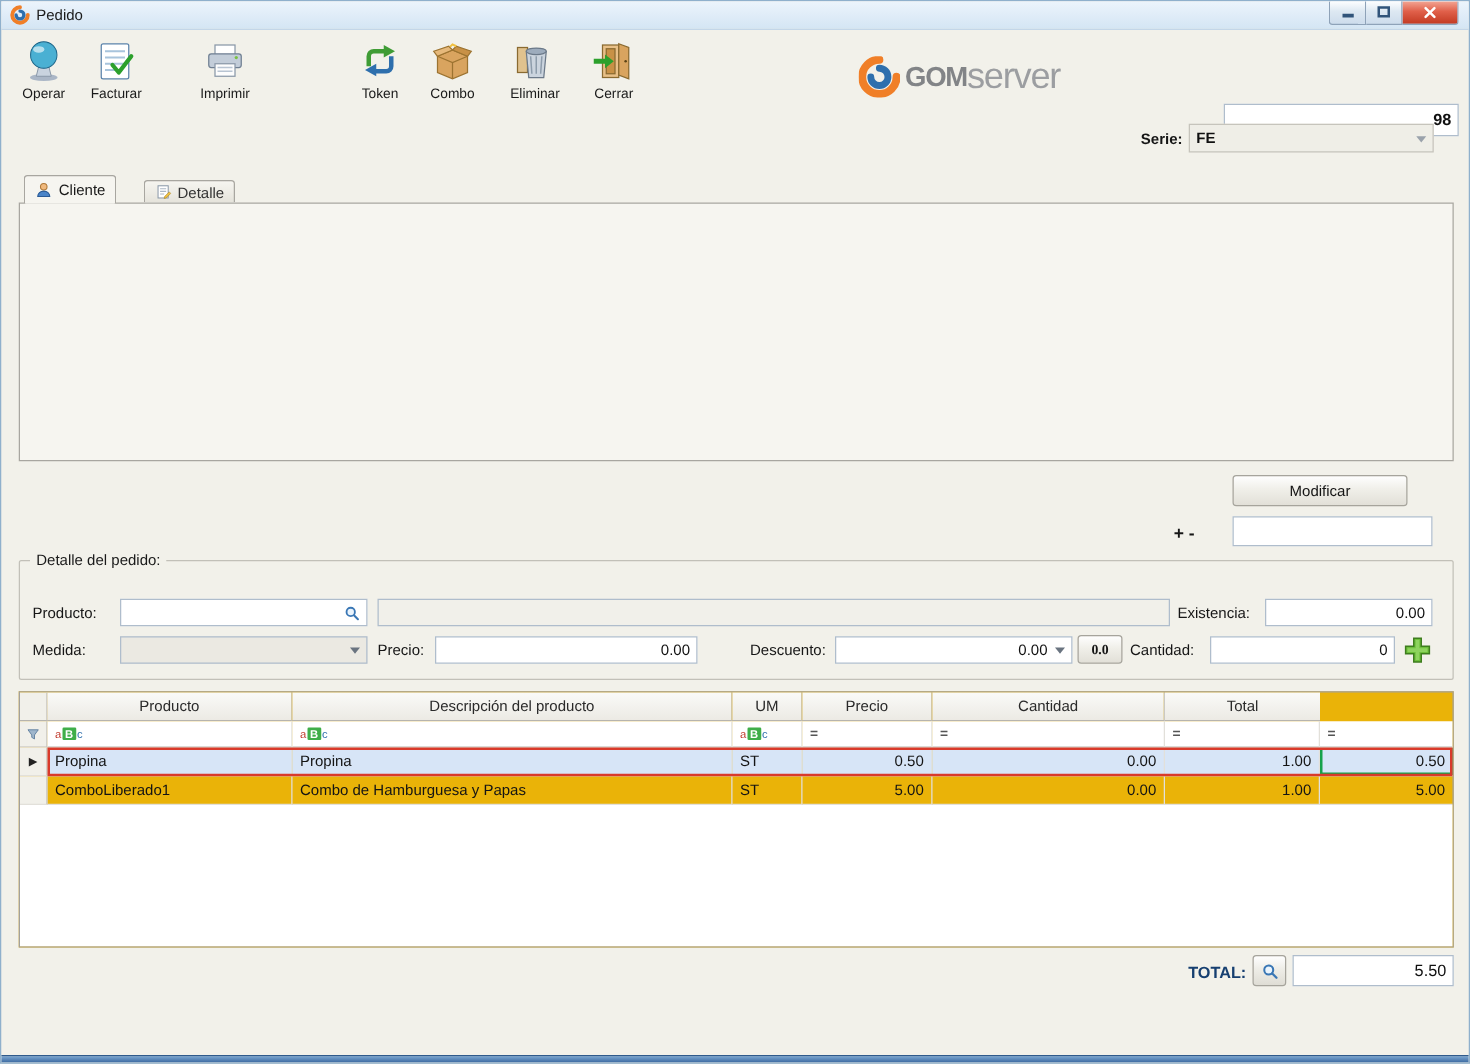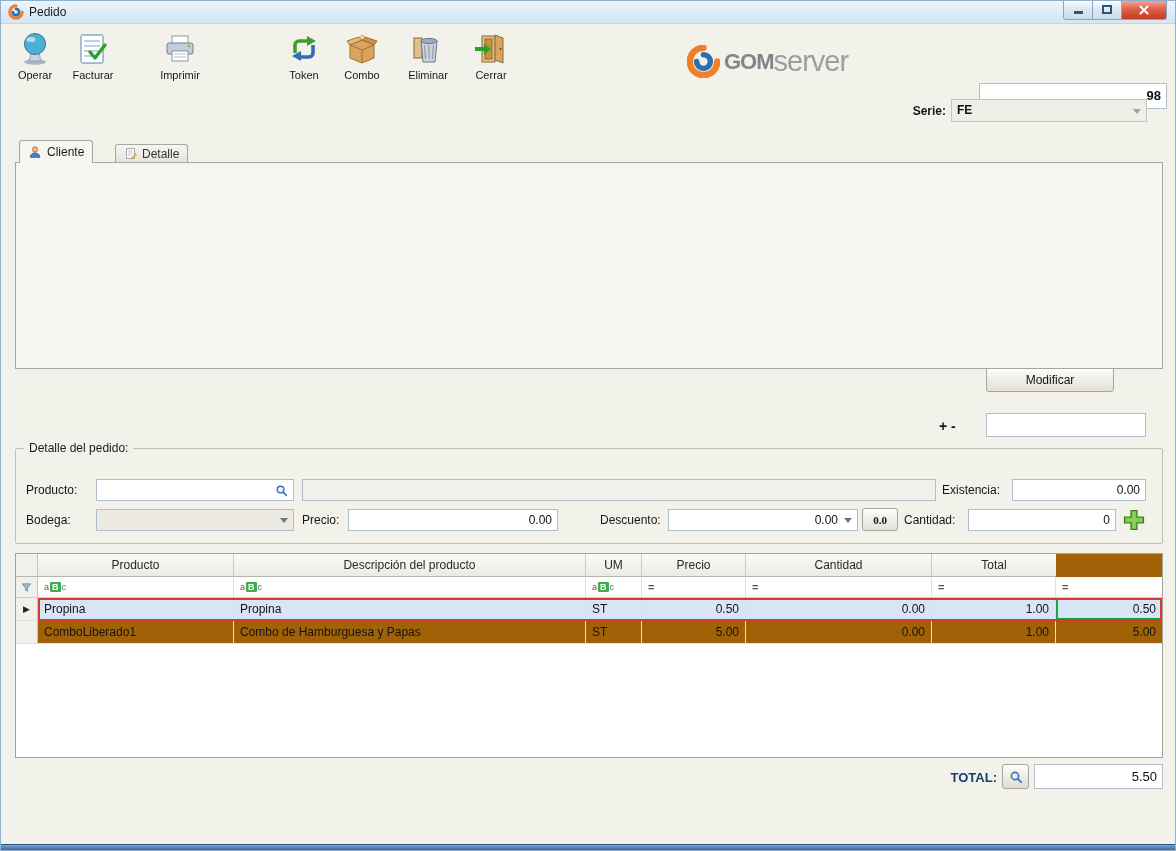--- a/index.html
+++ b/index.html
@@ -65,21 +65,21 @@
 
   .btn{position:absolute;background:linear-gradient(#fefefe,#f0efe9 45%,#e2e0d8);border:1px solid #a6a49c;
        border-radius:3px;font-size:12px;display:flex;align-items:center;justify-content:center;color:#141414;cursor:default;}
 
   
   .gbox{position:absolute;left:14px;top:447px;width:1148px;height:96px;border:1px solid #c2c0b8;border-radius:2px;}
   .legend{position:absolute;top:-8px;left:8px;background:#f2f1ea;padding:0 5px;font-size:12px;color:#1a1a1a;}
 
   
   .grid{position:absolute;left:14px;top:552px;width:1148px;height:205px;border:1px solid #a3a19b;
-        background:#a16207;display:flex;flex-direction:column;}
+        background:#eab308;display:flex;flex-direction:column;}
   .g-row{display:grid;grid-template-columns:22px 196px 352px 56px 104px 186px 124px 1fr;position:relative;}
   .g-cell{overflow:hidden;white-space:nowrap;font-size:12px;color:#141414;}
   .g-header{height:23px;}
   .g-header .g-cell{background:linear-gradient(#fafaf8,#eceae4);border-right:1px solid #cbc9c3;border-bottom:1px solid #b6b4ae;
         display:flex;align-items:center;justify-content:center;color:#2a2a2a;}
   .g-filter{height:21px;}
   .g-filter .g-cell{background:#fff;border-right:1px solid #e2e0da;border-bottom:1px solid #cfcdc7;
         display:flex;align-items:center;padding-left:6px;}
   .g-data{height:23px;}
   .g-data .g-cell{border-right:1px solid #e2e0da;border-bottom:1px solid #e2e0da;display:flex;align-items:center;padding:0 6px;}
@@ -288,40 +288,40 @@
   <div class="lbl" style="left:588px;top:266px;">Email:</div>
   <div class="fld" style="left:690px;top:266px;width:455px;"></div>
 
   <div class="lbl" style="left:588px;top:303px;">Observaciones:</div>
   <div class="memo" style="left:690px;top:300px;width:455px;height:58px;">
     <span>.</span>
     <span class="spin up"></span>
     <span class="spin down"></span>
   </div>
 
-  <div class="btn" style="left:985px;top:366px;width:128px;height:25px;">Modificar</div>
+  <div class="btn" style="left:985px;top:379px;width:140px;height:25px;">Modificar</div>
   <div class="lbl bold" style="left:938px;top:414px;font-size:14px;">+ -</div>
   <div class="fld num" style="left:985px;top:412px;width:160px;height:24px;"></div>
 
   <div class="gbox">
     <span class="legend">Detalle del pedido:</span>
 
     <div class="lbl" style="left:10px;top:30px;">Producto:</div>
     <div class="fld fld-flex" style="left:80px;top:30px;width:198px;">
       <span></span>
       <svg viewBox="0 0 14 14" width="13" height="13" style="margin-left:auto;">
         <circle cx="6" cy="6" r="3.6" fill="#eaf4fd" stroke="#3a77b5" stroke-width="1.6"></circle>
         <path d="M9 9l3.2 3.2" stroke="#3a77b5" stroke-width="1.8" stroke-linecap="round"></path>
       </svg>
     </div>
     <div class="fld ro" style="left:286px;top:30px;width:634px;"></div>
     <div class="lbl" style="left:926px;top:30px;">Existencia:</div>
     <div class="fld num" style="left:996px;top:30px;width:134px;">0.00</div>
 
-    <div class="lbl" style="left:10px;top:60px;">Bodega:</div>
+    <div class="lbl" style="left:10px;top:60px;">Medida:</div>
     <div class="fld combo dis" style="left:80px;top:60px;width:198px;">
       <span></span>
       <span class="dd"></span>
     </div>
     <div class="lbl" style="left:286px;top:60px;">Precio:</div>
     <div class="fld num" style="left:332px;top:60px;width:210px;">0.00</div>
     <div class="lbl" style="left:584px;top:60px;">Descuento:</div>
     <div class="fld combo num" style="left:652px;top:60px;width:190px;">
       <span>0.00</span>
       <span class="dd"></span>

